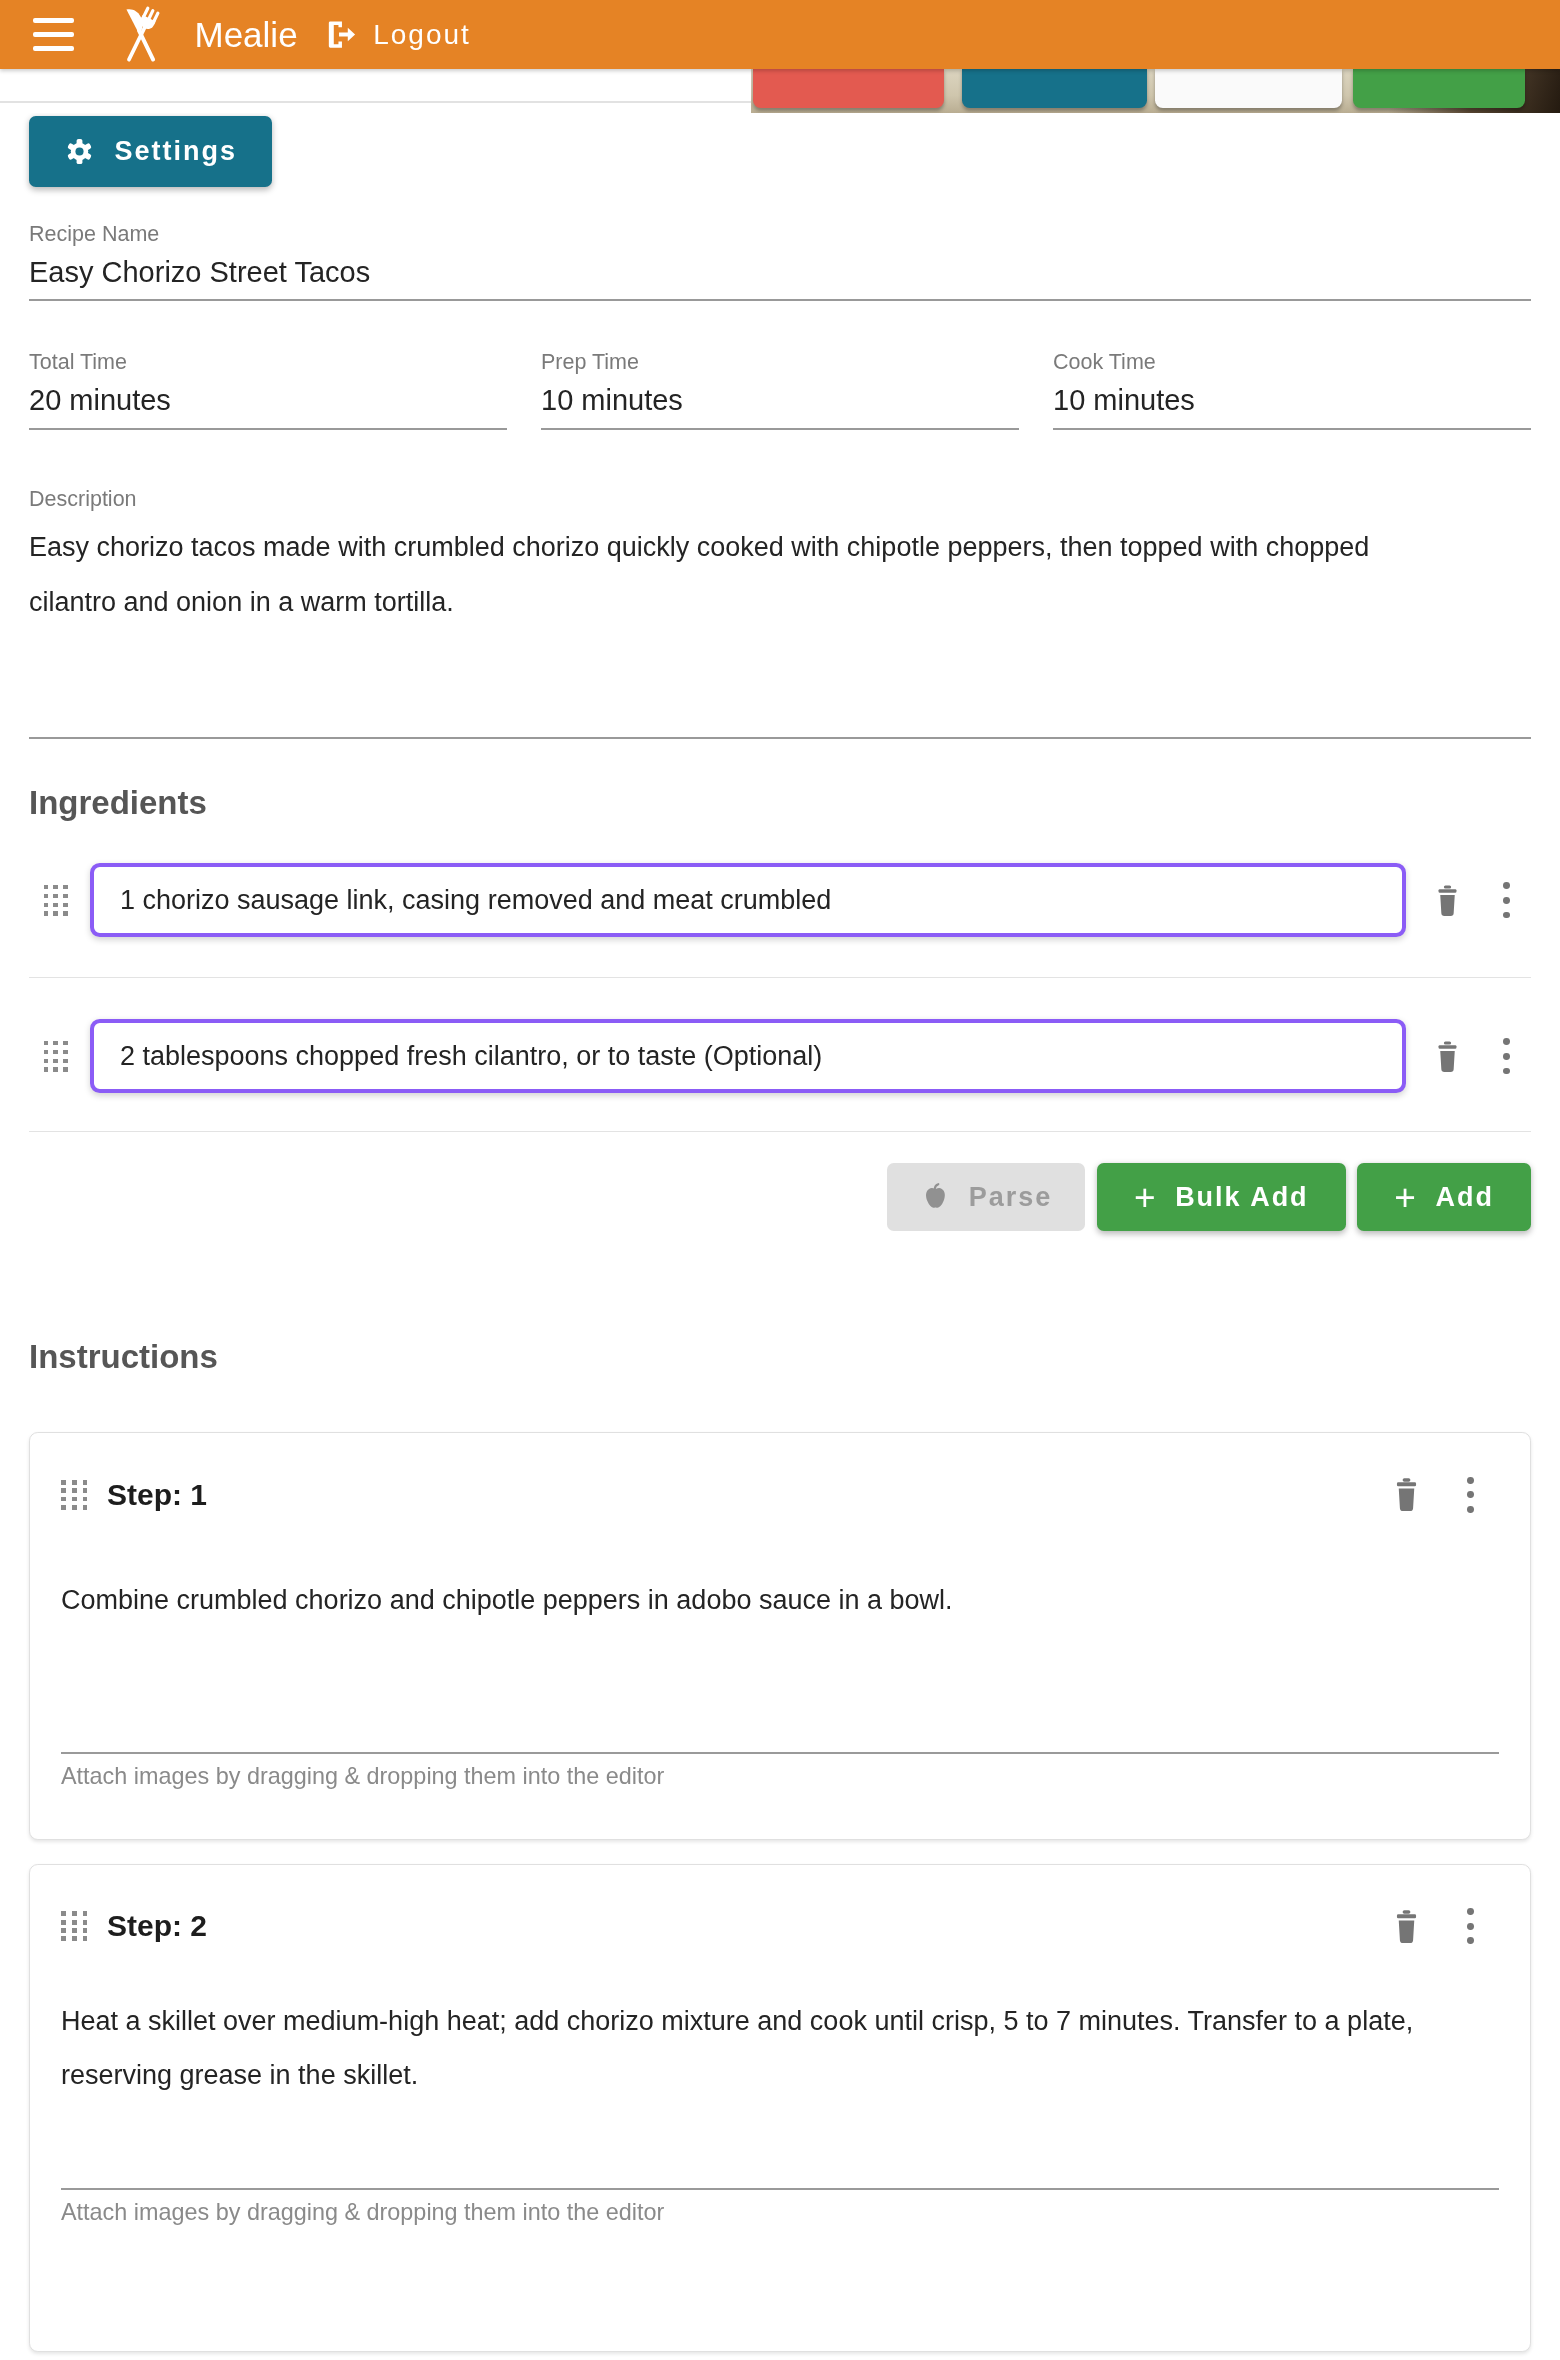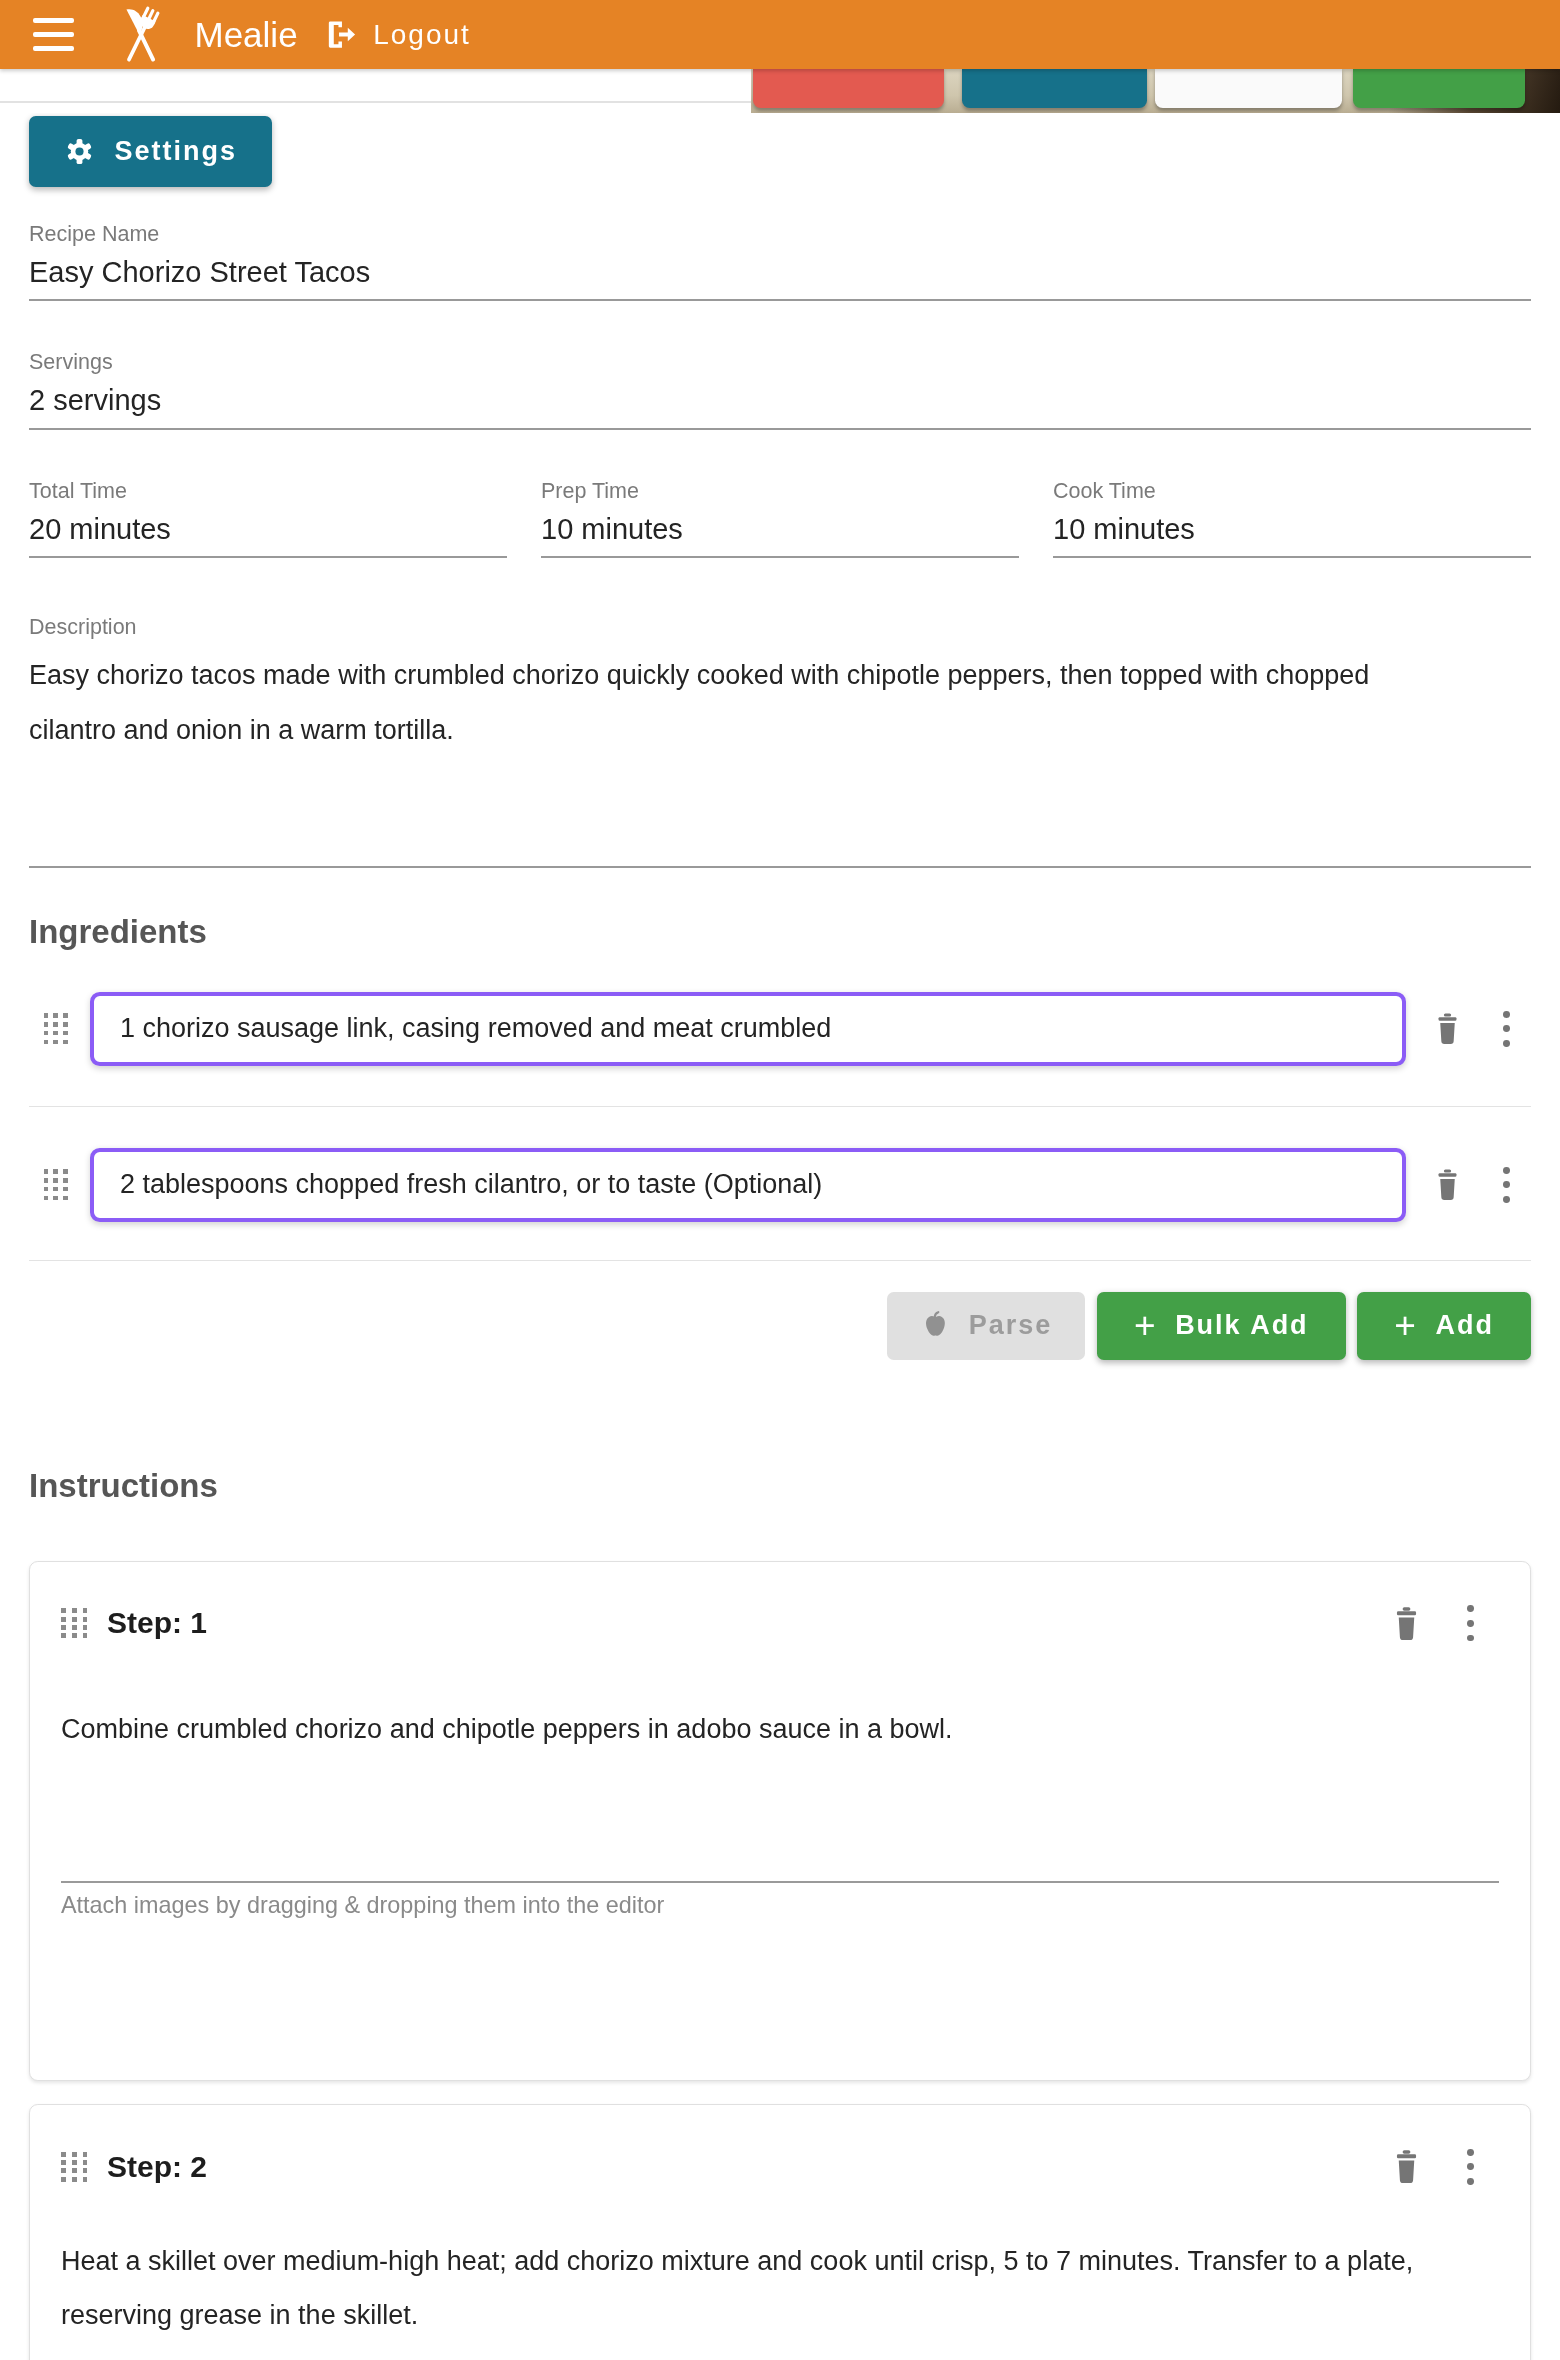--- a/index.html
+++ b/index.html
@@ -92,21 +92,21 @@
 
   .ing-actions{ margin-top:31px; display:flex; justify-content:flex-end; gap:11.7px; }
   .btn-parse{ background:var(--parse_bg,#E0E0E0); color:var(--parse_text,#9C9C9C); height:68px; padding:0 33px; box-shadow:none; }
   .btn-green{ background:var(--green,#43A047); color:#fff; height:68px; padding:0 37px; }
   .plus-glyph{ font-size:37px; font-weight:400; margin-right:17.6px; line-height:1; }
 
   .step-card{
     margin-top:56px; border:1px solid #e0e0e0; border-radius:8.8px; background:#fff;
     box-shadow:0 2px 3.9px rgba(0,0,0,.10); padding:0 31px; overflow:hidden;
   }
-  .step-card.first{ height:520px; }
+  .step-card.first{ height:408px; }
   .step-card.second{ margin-top:23.4px; height:488px; }
   .step-head{ margin-top:43px; display:flex; align-items:center; }
   .step-head .drag-handle{ grid-template-columns:repeat(3,4.9px); gap:3.4px 5.9px; }
   .step-head .drag-handle i{ width:4.9px; height:4.9px; }
   .step-title{ margin-left:19.5px; font-size:30px; font-weight:700; color:#1d1d1d; }
   .step-head .trash-btn{ margin-left:auto; }
   .step-head .kebab-btn{ margin-left:45px; margin-right:25px; }
   .step-text{ margin-top:60px; font-size:27px; line-height:54px; color:#242424; min-height:55px; }
   .step-card.second .step-text{ margin-top:49px; }
   .attach-rule{ height:2px; background:#9a9a9a; }
@@ -178,25 +178,20 @@
       <span>Settings</span>
     </button>
   </div>
 
   <div class="field">
     <div class="field-label">Recipe Name</div>
     <div class="field-value">Easy Chorizo Street Tacos</div>
     <div class="field-rule"></div>
   </div>
 
-  <div class="field" style="margin-top:49px">
-    <div class="field-label">Servings</div>
-    <div class="field-value">2 servings</div>
-    <div class="field-rule"></div>
-  </div>
 
   <div class="times-row">
     <div class="field">
       <div class="field-label">Total Time</div>
       <div class="field-value">20 minutes</div>
       <div class="field-rule"></div>
     </div>
     <div class="field">
       <div class="field-label">Prep Time</div>
       <div class="field-value">10 minutes</div>

